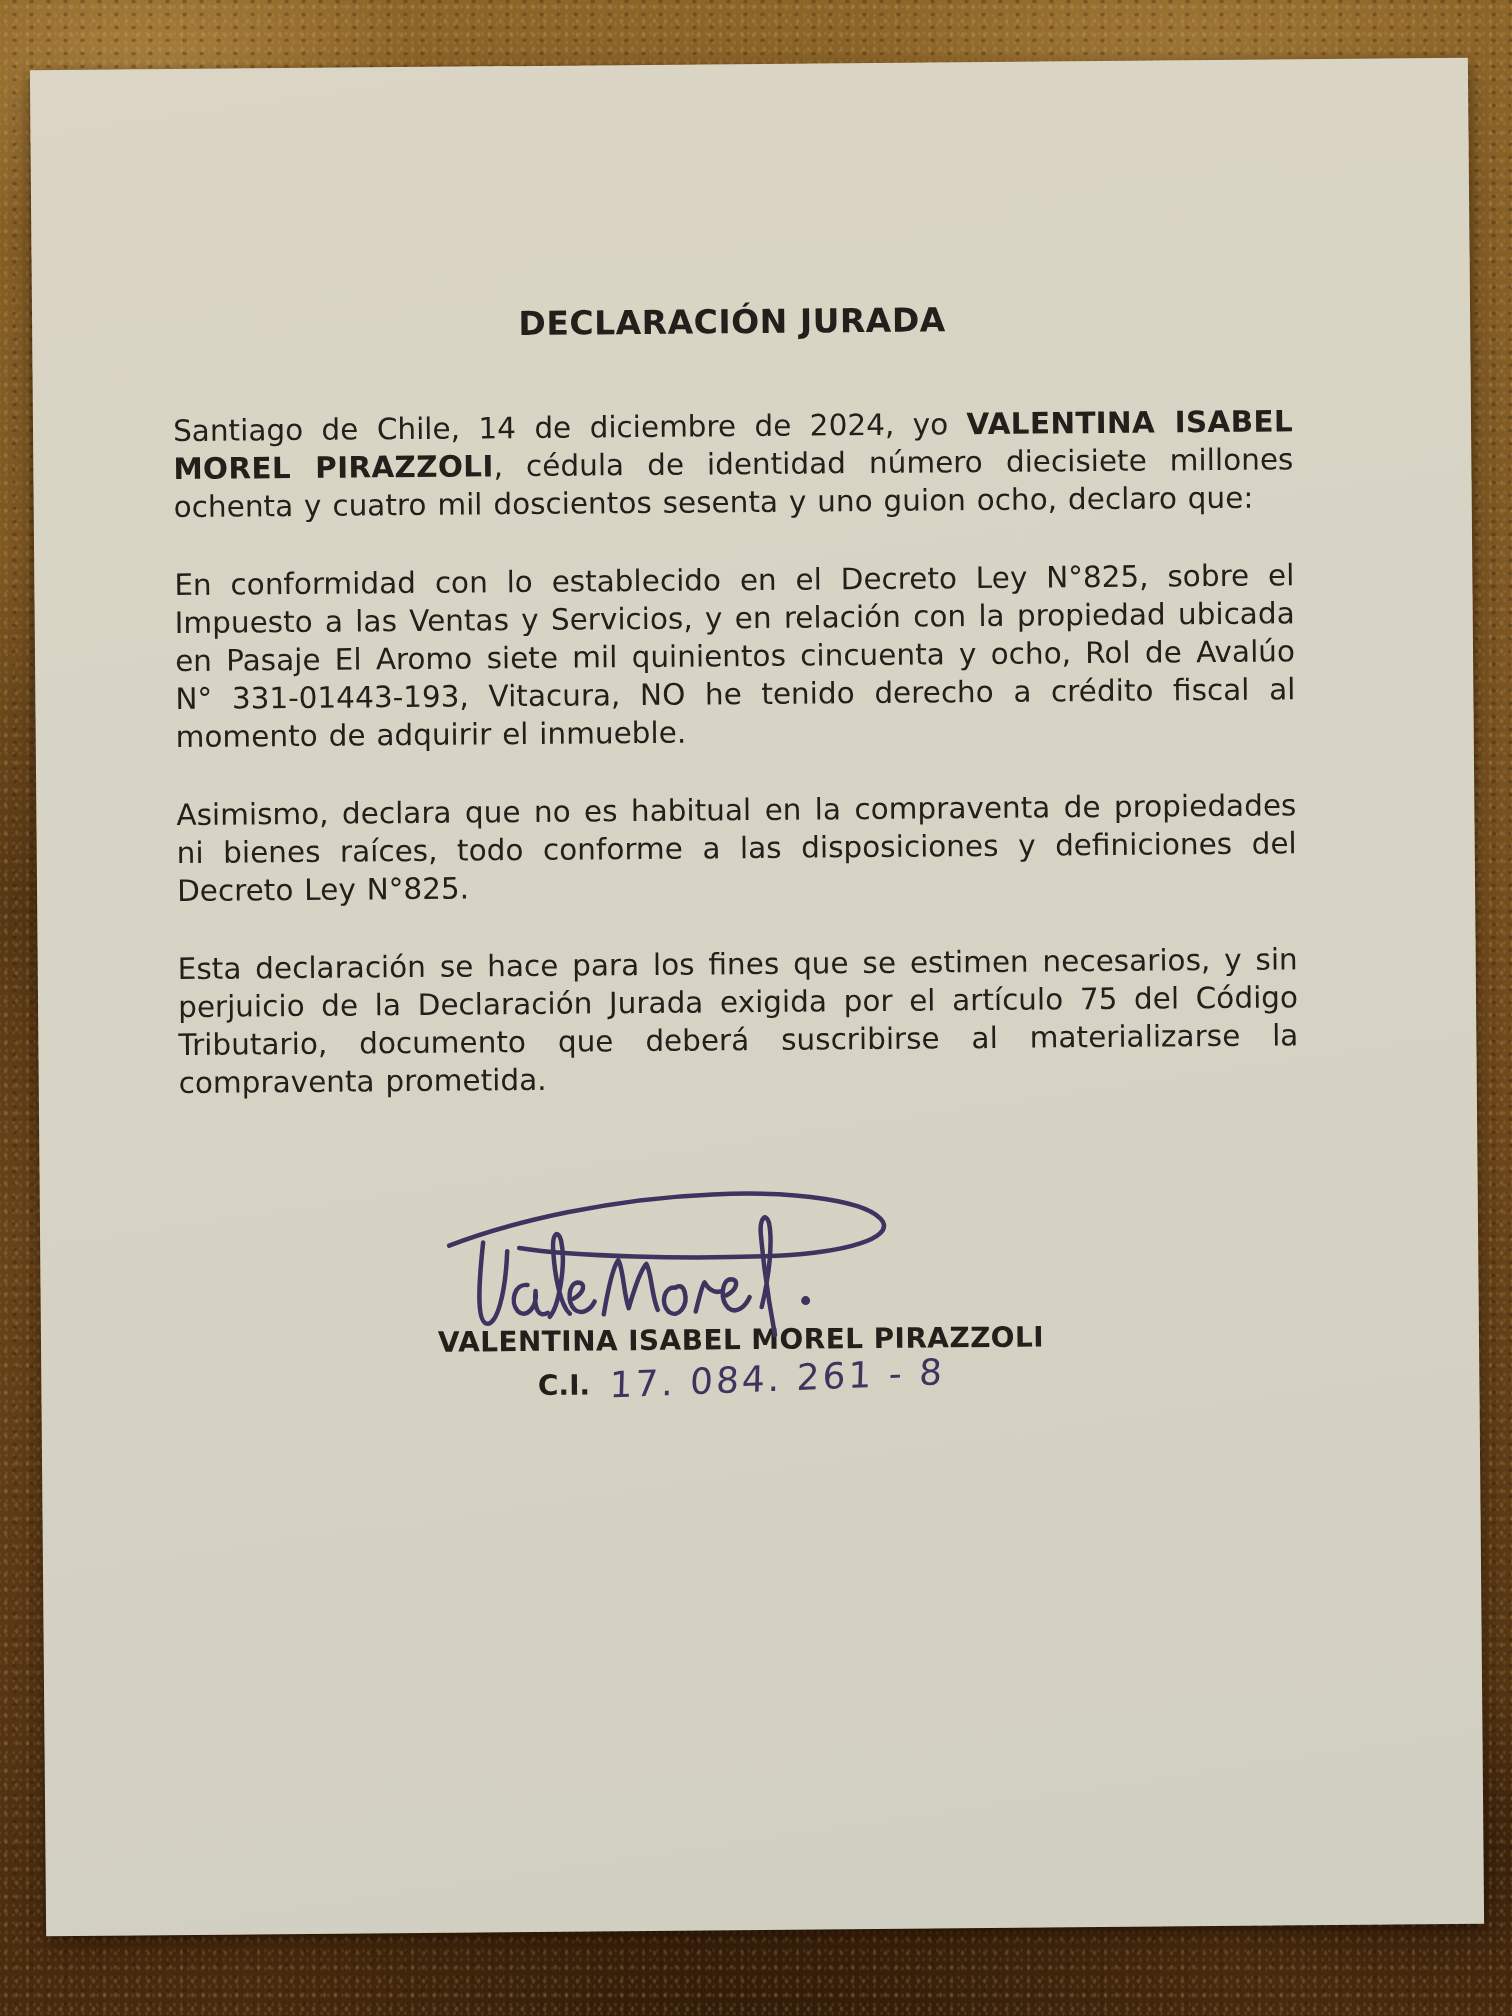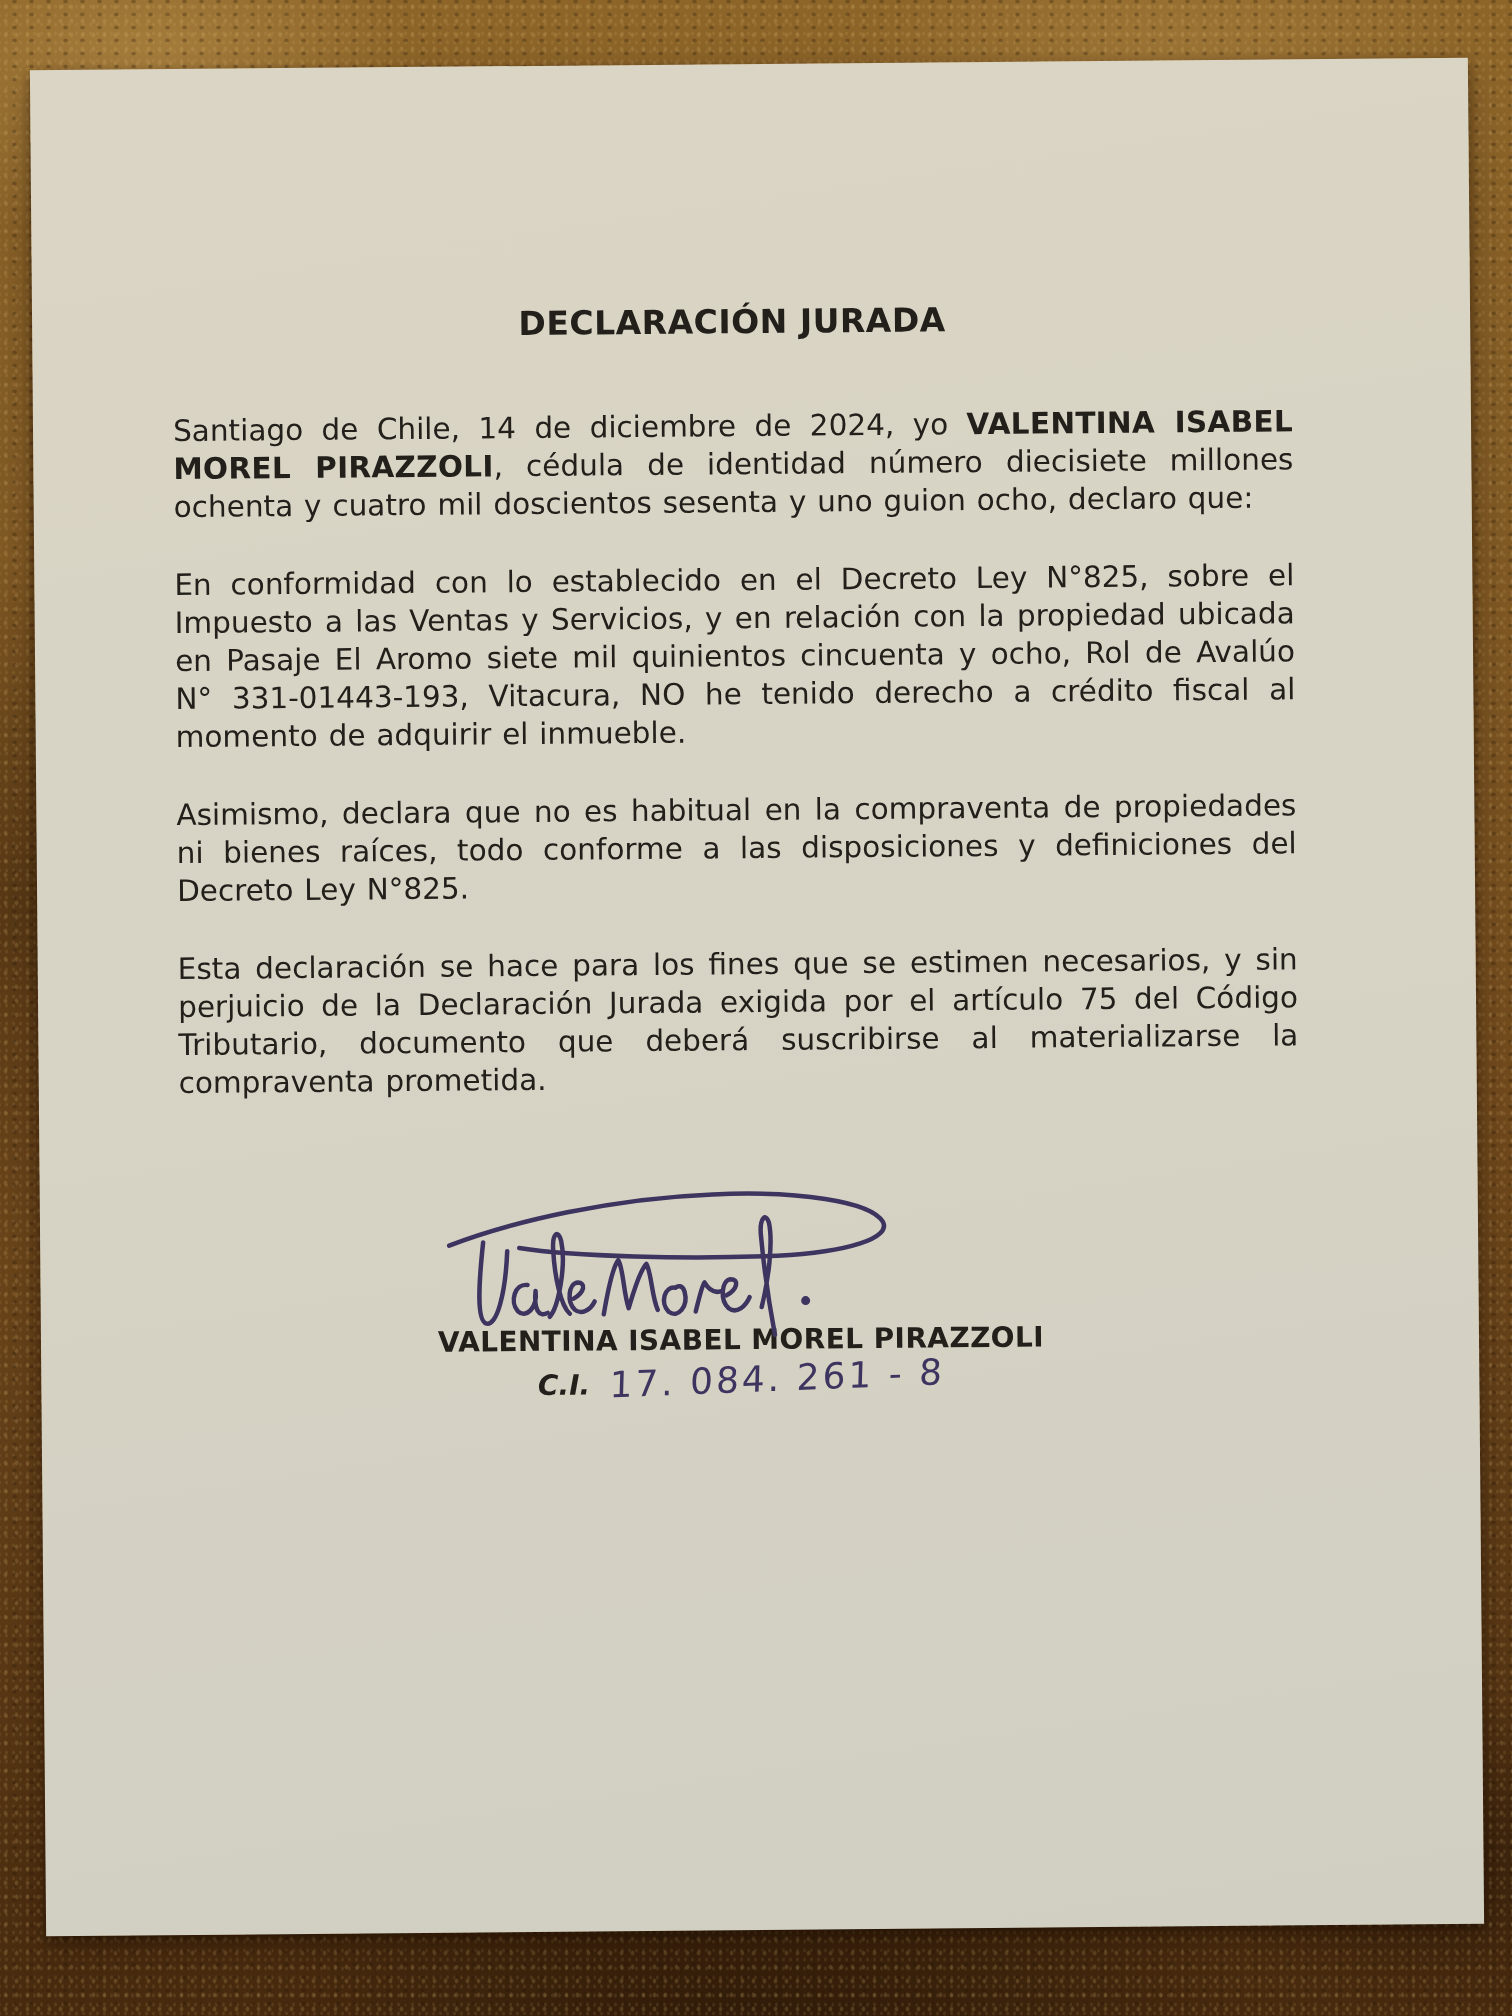--- a/index.html
+++ b/index.html
@@ -92,21 +92,21 @@
   .sig-name {
     font-size: 28px;
     font-weight: 700;
     letter-spacing: 0.4px;
     margin: 0;
   }
   .sig-ci {
     margin-top: 4px;
     font-size: 28px;
   }
-  .ci-label { font-weight: 700; font-style: italic; }
+  .ci-label { font-weight: 700; }
   .ci-number {
     display: inline-block;
     font-size: 36px;
     color: #3e3460;
     letter-spacing: 3px;
     transform: rotate(-1.8deg) skewX(-4deg) translateY(-2px);
     margin-left: 10px;
   }
 </style>
 </head>

